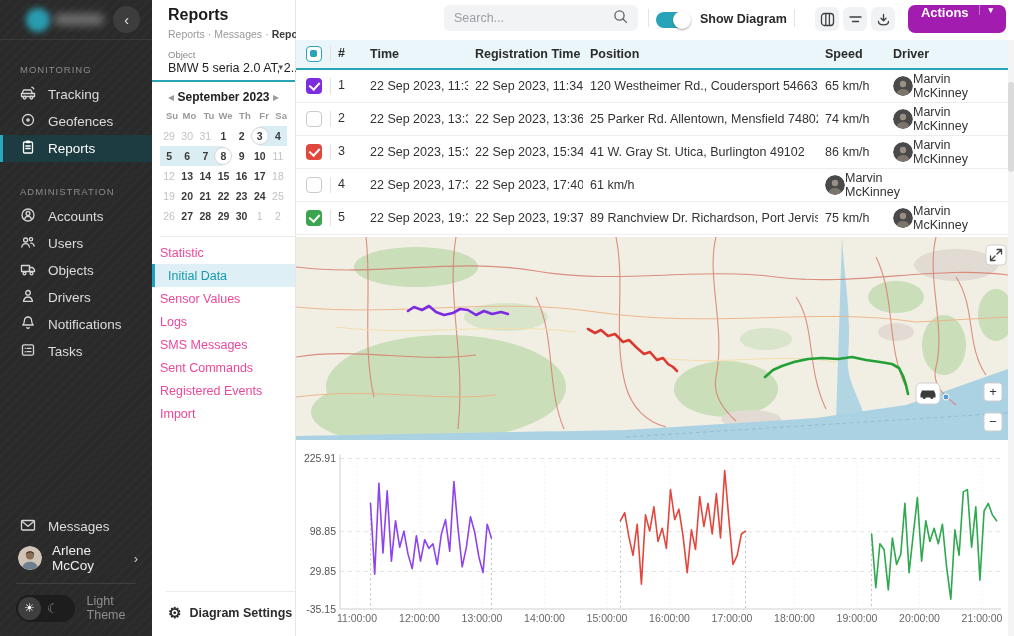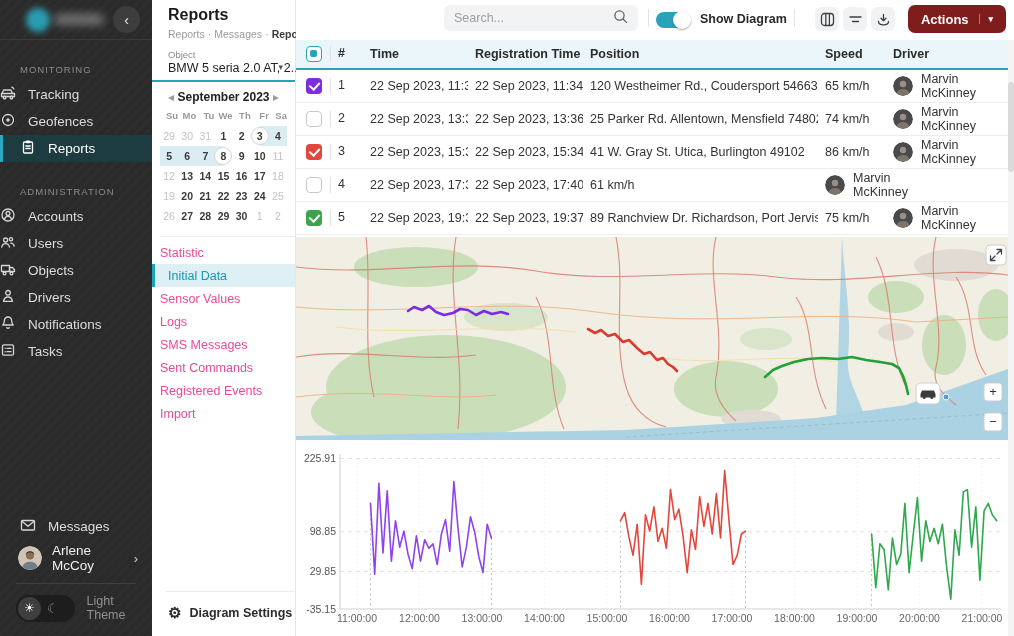--- a/index.html
+++ b/index.html
@@ -8,21 +8,21 @@
   #app { position:relative; width:1014px; height:636px; overflow:hidden; }
 
   
   .sidebar { position:absolute; left:0; top:0; width:152px; height:636px; background:#2a2a2a;
     background-image:repeating-linear-gradient(135deg, rgba(255,255,255,.02) 0 2px, transparent 2px 7px); color:#e3e3e3; }
   .logo-row { height:40px; position:relative; border-bottom:1px solid #3a3a3a; }
   .logo-mark { position:absolute; left:26px; top:8px; width:24px; height:24px; border-radius:50%; background:#2aa9bf; filter:blur(3px); opacity:.9; }
   .logo-text { position:absolute; left:54px; top:14px; width:50px; height:11px; border-radius:6px; background:#8a8a8a; filter:blur(4px); opacity:.75; }
   .collapse-btn { position:absolute; right:12px; top:6px; width:27px; height:27px; border-radius:50%; background:#3d3d3d; color:#e8e8e8; display:flex; align-items:center; justify-content:center; font-size:14px; cursor:pointer; }
   .nav-section-label { font-size:9.5px; letter-spacing:1px; color:#8b8b8b; margin:24px 0 6px 20px; }
-  .nav-item { display:flex; align-items:center; gap:12px; height:27px; cursor:pointer; color:#dcdcdc; font-size:13.5px; }
+  .nav-item { display:flex; align-items:center; gap:12px; height:27px; padding-left:20px; cursor:pointer; color:#dcdcdc; font-size:13.5px; }
   .nav-item svg { flex:0 0 16px; }
   .nav-item.active { background:#1d3c41; border-left:3px solid #2aa9bf; padding-left:17px; color:#fff; }
   .side-footer { position:absolute; left:0; bottom:0; width:152px; }
   .foot-item { display:flex; align-items:center; gap:12px; height:30px; padding-left:20px; cursor:pointer; font-size:13.5px; color:#dcdcdc; }
   .user-row { display:flex; align-items:center; height:34px; padding-left:18px; cursor:pointer; }
   .user-row .uname { margin-left:10px; font-size:13.5px; color:#eee; }
   .user-row .chev { margin-left:auto; margin-right:14px; color:#cfcfcf; font-size:13px; }
   .foot-divider { height:1px; background:#3f3f3f; margin:8px 16px 10px 16px; }
   .theme-row { display:flex; align-items:center; padding:0 0 14px 16px; }
   .theme-switch { width:62px; height:27px; border-radius:14px; background:#1d1d1d; display:flex; align-items:center; cursor:pointer; }
@@ -66,36 +66,36 @@
   .topbar { position:relative; height:40px; }
   .search-box { position:absolute; left:148px; top:5px; width:194px; height:26px; background:#f2f3f4; border-radius:6px; display:flex; align-items:center; padding:0 10px; }
   .search-box input { border:none; outline:none; background:transparent; font-family:inherit; font-size:12.5px; color:#333; width:150px; }
   .search-box input::placeholder { color:#9aa0a6; }
   .search-glass { margin-left:auto; }
   .tb-divider { position:absolute; top:9px; width:1px; height:18px; background:#e3e3e3; }
   .switch { position:absolute; left:360px; top:12px; width:34px; height:16px; border-radius:8px; background:#29a3b8; cursor:pointer; }
   .switch .knob { position:absolute; right:-1px; top:-1px; width:18px; height:18px; border-radius:50%; background:#fff; box-shadow:0 1px 2px rgba(0,0,0,.35); }
   .show-diagram { position:absolute; left:404px; top:12px; font-size:12.5px; font-weight:bold; color:#2a2a2a; }
   .icon-btn { position:absolute; top:7px; width:24px; height:24px; border-radius:6px; background:#f1f2f3; display:flex; align-items:center; justify-content:center; cursor:pointer; }
-  .actions-btn { position:absolute; left:612px; top:5px; width:98px; height:28px; border-radius:7px; background:#7f1d1d; color:#fff; font-size:13px; font-weight:bold; display:flex; align-items:center; justify-content:center; gap:10px; cursor:pointer; }
+  .actions-btn { position:absolute; left:612px; top:5px; width:98px; height:28px; border-radius:7px; background:#a21caf; color:#fff; font-size:13px; font-weight:bold; display:flex; align-items:flex-start; justify-content:center; gap:10px; cursor:pointer; }
   .actions-btn .caret { font-size:9px; border-left:1px solid rgba(255,255,255,.4); padding-left:9px; }
 
   
   .grid-table { position:absolute; left:0; top:40px; width:712px; }
   .t-row { display:grid; grid-template-columns:34px 33px 105px 115px 235px 68px 1fr; align-items:center; height:33px; border-bottom:1px solid #ededed; background:#fff; font-size:12.5px; color:#333; cursor:pointer; }
   .t-head { height:30px; background:#eaf6fa; border-bottom:2px solid #29a3b8; font-weight:bold; color:#2c2c2c; cursor:default; }
   .cell { padding-left:7px; white-space:nowrap; overflow:hidden; }
   .cell.first { padding-left:10px; position:relative; }
   .colsep { border-left:1px solid #e2e2e2; height:16px; }
   .cb { width:16px; height:16px; border-radius:4px; border:1.5px solid #c9c9c9; background:#fff; position:relative; cursor:pointer; }
   .cb.checked { border:none; }
   .cb.checked::after { content:""; position:absolute; left:4.5px; top:2px; width:5px; height:8px; border:solid #fff; border-width:0 2px 2px 0; transform:rotate(42deg); }
   .cb.head { border:1.5px solid #29a3b8; }
   .cb.head::after { content:""; position:absolute; left:3px; top:3px; width:7px; height:7px; border-radius:2px; background:#29a3b8; }
-  .driver-cell { display:flex; align-items:center; gap:8px; padding-left:7px; }
+  .driver-cell { display:flex; align-items:center; padding-left:7px; }
   .avatar { width:20px; height:20px; border-radius:50%; overflow:hidden; flex:0 0 20px; }
 
   
   .map-wrap { position:absolute; left:0; top:237px; width:712px; height:203px; overflow:hidden; }
   .chart-wrap { position:absolute; left:0; top:440px; width:712px; height:196px; background:#fff; }
   .scroll-track { position:absolute; right:0; top:40px; width:6px; height:596px; background:#f4f4f4; cursor:pointer; }
   .scroll-thumb { position:absolute; right:0; top:42px; width:6px; height:90px; border-radius:3px; background:#dadada; }
   text { font-family:"Liberation Sans", sans-serif; }
 </style>
 </head>

